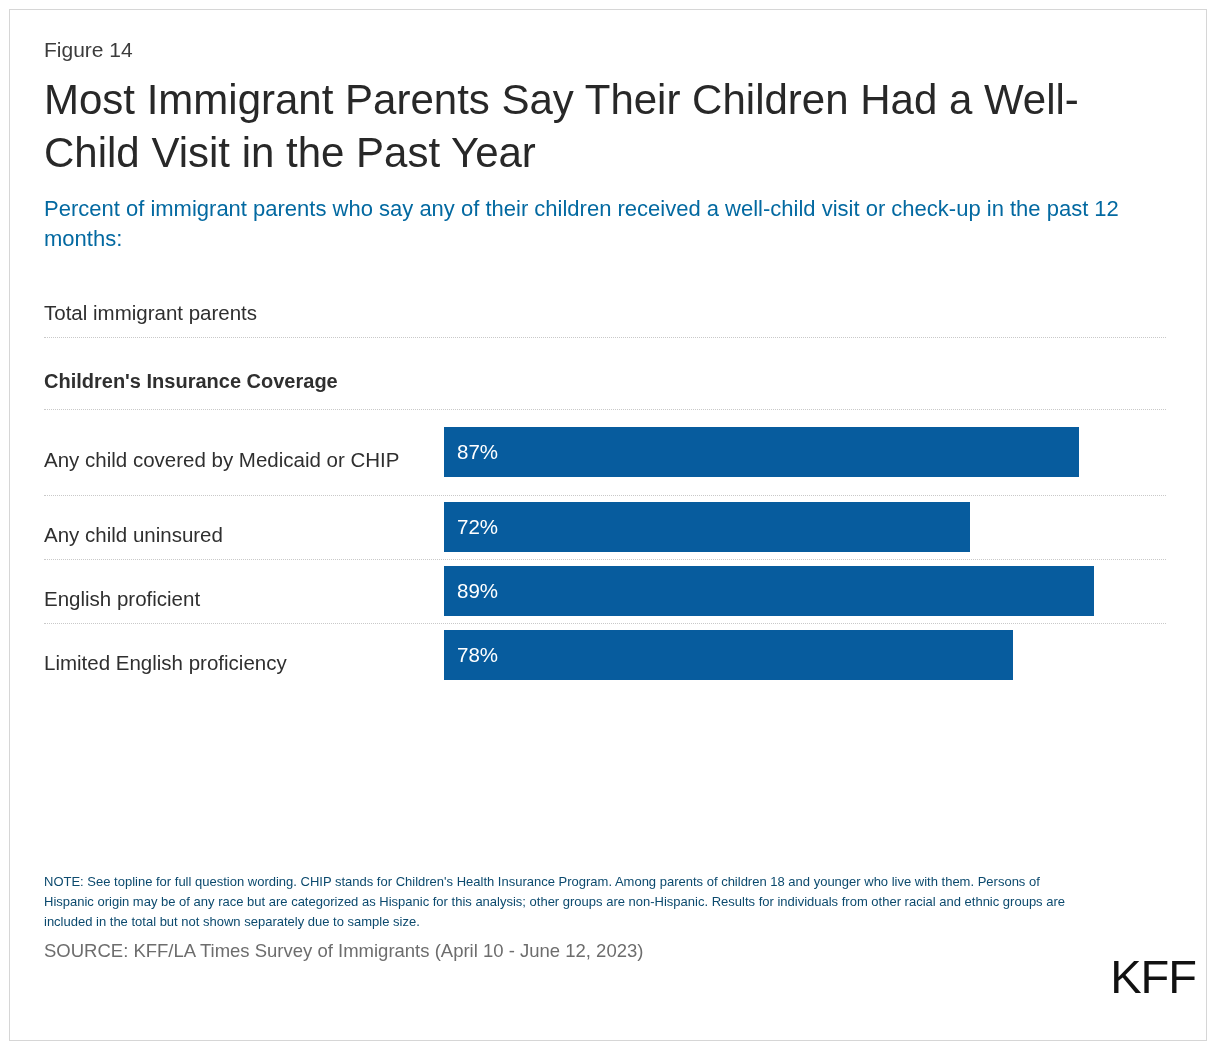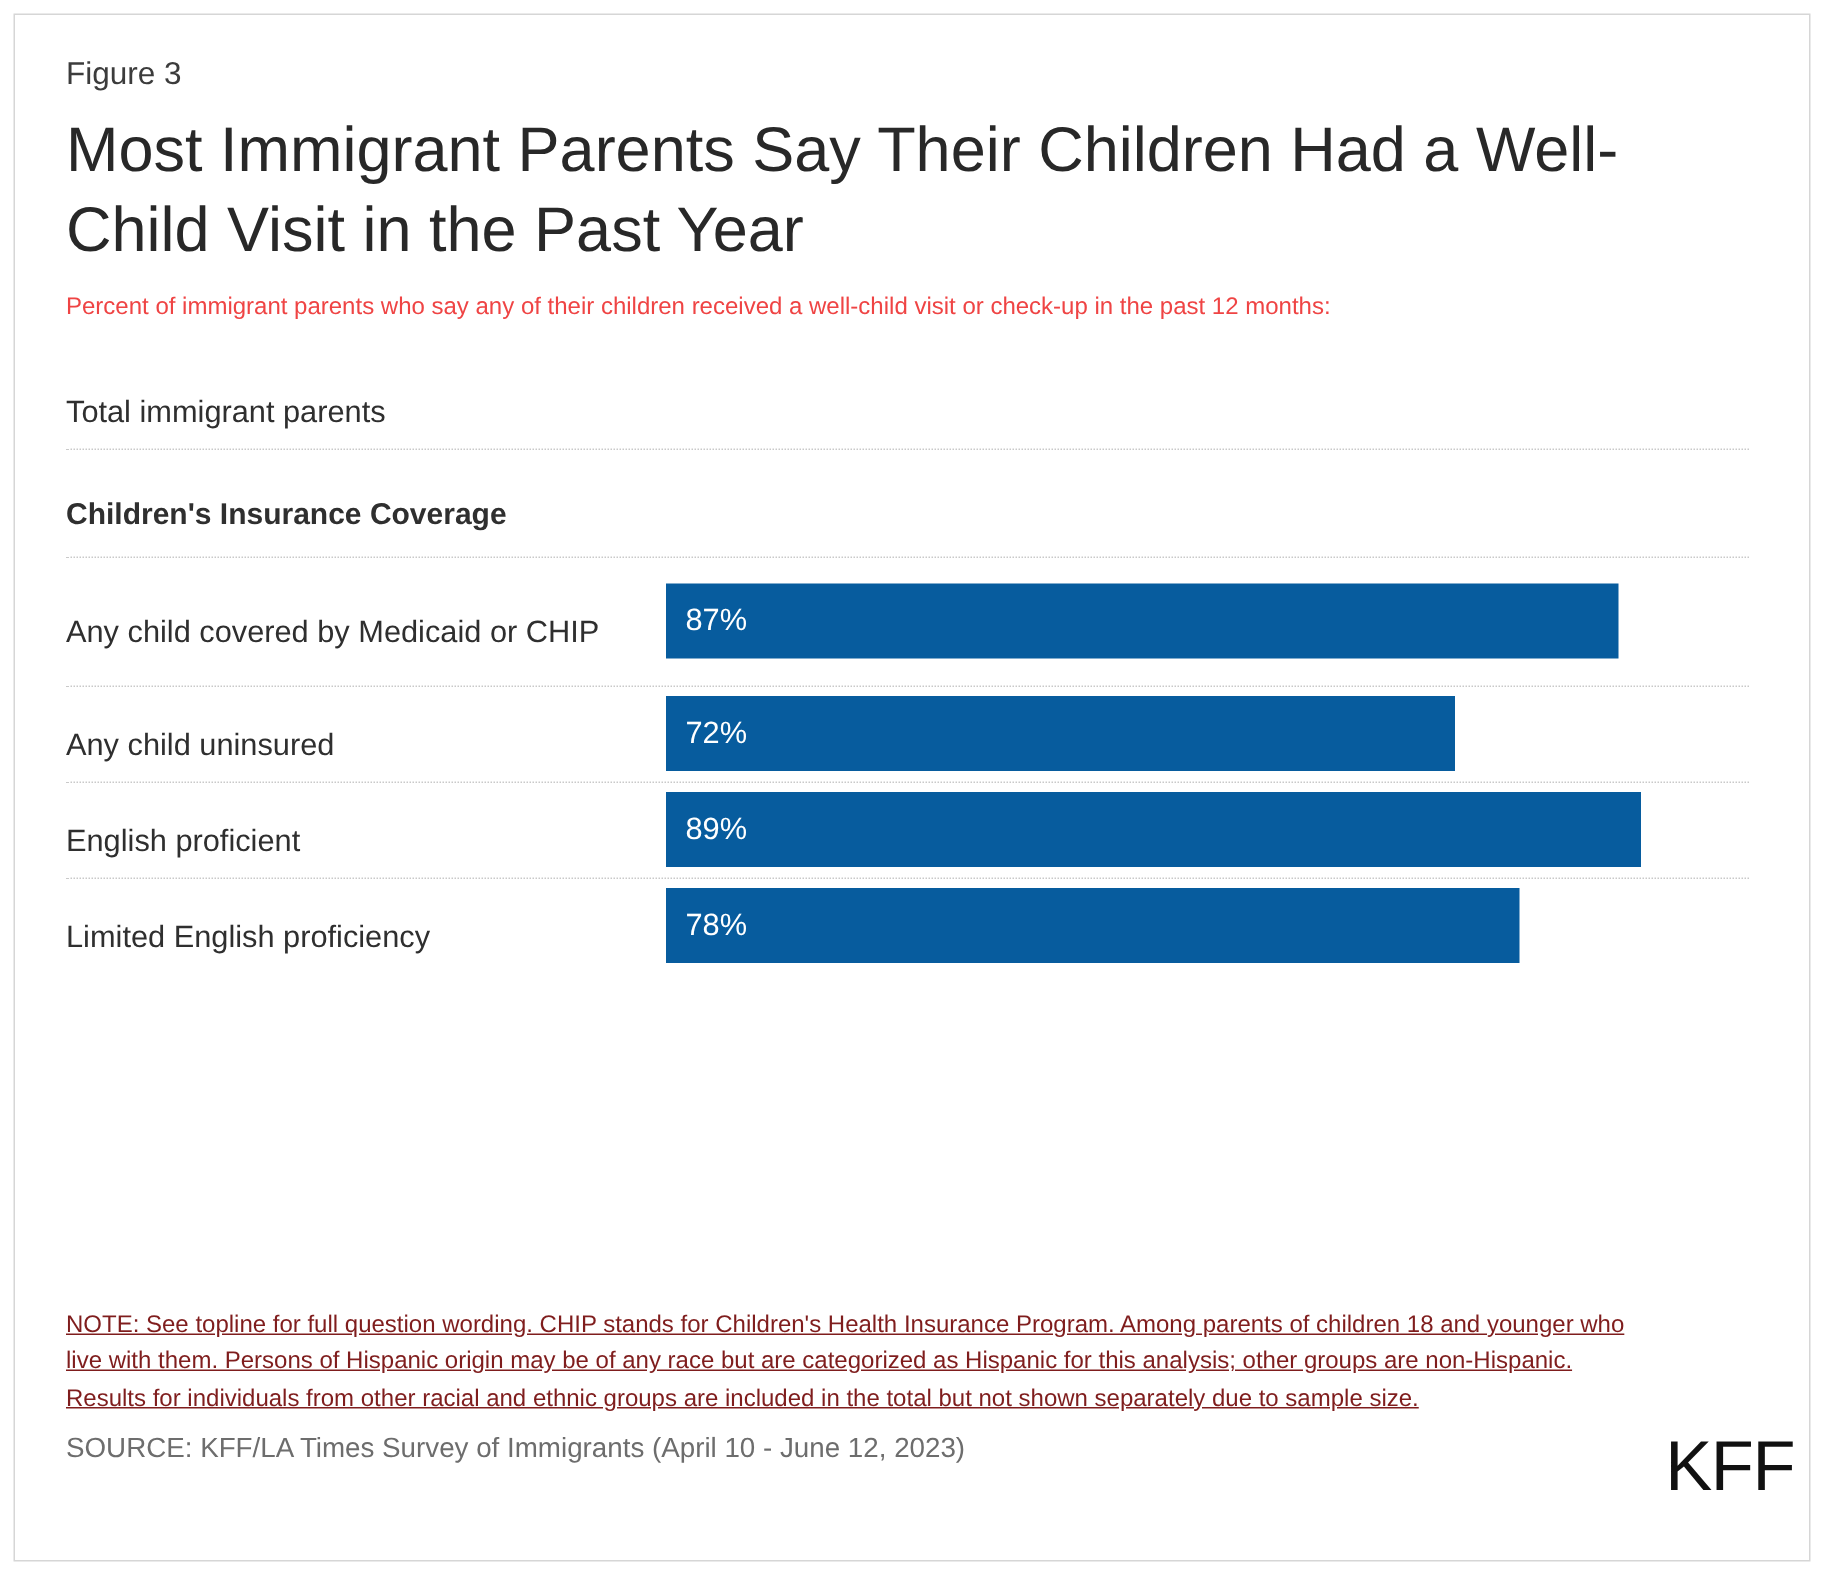--- a/index.html
+++ b/index.html
@@ -37,23 +37,23 @@
   }
   .chart-title {
     font-size: 42px;
     line-height: 1.26;
     color: #282828;
     font-weight: normal;
     margin: 0 0 14px 0;
     max-width: 1080px;
   }
   .chart-subtitle {
-    font-size: 16px;
+    font-size: 22px;
     line-height: 1.35;
-    color: #ef4444;
+    color: #0369a1;
     max-width: 1080px;
     margin-bottom: 20px;
   }
   .rows {
     margin-top: 10px;
   }
   .row {
     display: flex;
     align-items: center;
     position: relative;
@@ -108,25 +108,24 @@
   .row.tall {
     min-height: 86px;
   }
   .footer {
     position: absolute;
     left: 34px;
     top: 862px;
     width: 1130px;
   }
   .note {
-    font-size: 16px;
+    font-size: 13px;
     line-height: 1.52;
-    color: #7f1d1d;
+    color: #0c4a6e;
     max-width: 1040px;
-    text-decoration: underline;
   }
   .source {
     font-size: 18.5px;
     line-height: 1.52;
     color: #6d6d6d;
     margin-top: 6px;
   }
   .kff-logo {
     position: absolute;
     right: 10px;
@@ -137,21 +136,21 @@
     color: #111111;
     font-family: "Liberation Sans", sans-serif;
   }
 </style>
 </head>
 <body>
 
 <div class="frame">
 
   <div class="inner">
-    <div class="figure-label">Figure 3</div>
+    <div class="figure-label">Figure 14</div>
     <h1 class="chart-title">Most Immigrant Parents Say Their Children Had a Well-Child Visit in the Past Year</h1>
     <div class="chart-subtitle">Percent of immigrant parents who say any of their children received a well-child visit or check-up in the past 12 months:</div>
 
     <div class="rows">
 
       <div class="row">
         <div class="row-label">Total immigrant parents</div>
       </div>
 
       <div class="row group divider-top">

